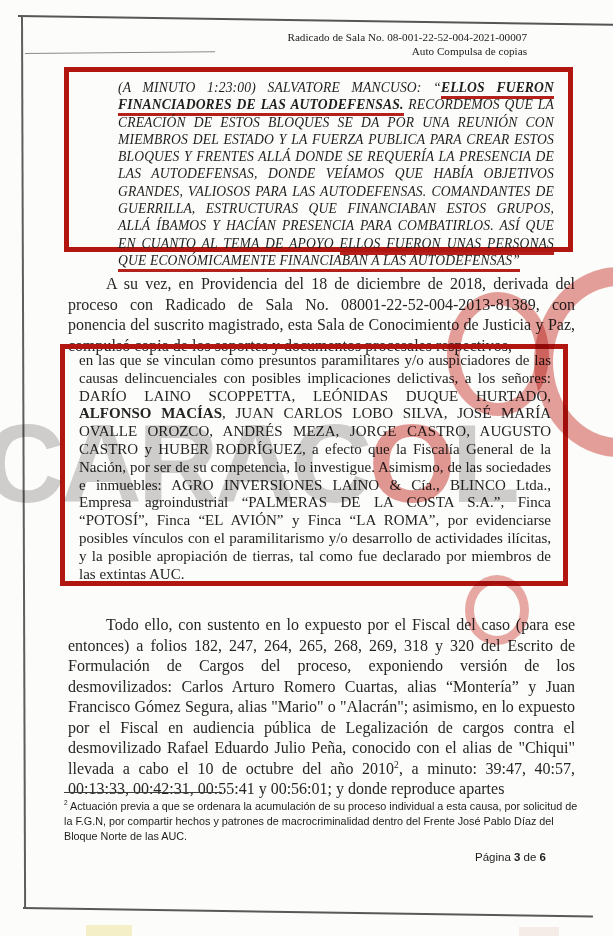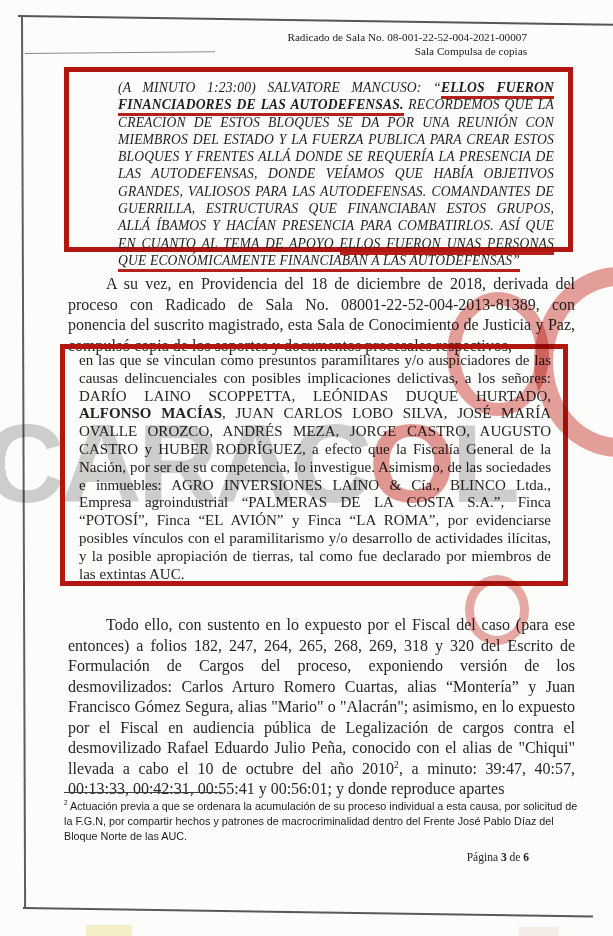--- a/index.html
+++ b/index.html
@@ -29,21 +29,21 @@
   .box2{left:60px;top:344px;width:508px;height:242px;padding:3px 12px 0 14px;}
   .box2 .bt{font-size:15px;line-height:17.8px;text-align:justify;color:#242424;}
   
   .para{position:absolute;left:68px;width:507px;font-size:16px;line-height:20.5px;text-align:justify;color:#262626;}
   .para-indent{text-indent:38px;}
   .p-intro{top:258px;}
   .p-final{top:599px;}
   
   .fnrule{position:absolute;left:64px;top:792px;width:158px;border-top:1.5px solid #3d3d3d;}
   .footnote{position:absolute;left:64px;top:799px;width:514px;font-family:"Liberation Sans", sans-serif;font-size:10.8px;line-height:15px;color:#1d1d1d;}
-  .pagenum{position:absolute;top:851px;right:84px;font-family:Liberation Serif, serif;font-size:11.5px;color:#1d1d1d;text-align:right;}
+  .pagenum{position:absolute;top:851px;right:67px;font-family:Liberation Sans, sans-serif;font-size:11.5px;color:#1d1d1d;text-align:right;}
   
   .bold{font-weight:700;}
   .redline{border-bottom:3px solid #b5201a;padding-bottom:1px;}
   .sup{vertical-align:super;font-size:.6em;line-height:0;}
   
   .wm{position:absolute;pointer-events:none;mix-blend-mode:multiply;font-family:"Liberation Sans", sans-serif;font-weight:700;white-space:nowrap;}
   .wm-word{opacity:.52;}
   .wm-caracol{left:-16px;top:408px;font-size:112px;line-height:112px;letter-spacing:-4px;}
   .wm-radio{left:108px;top:528px;font-size:45px;line-height:45px;letter-spacing:36px;}
   .gray{color:#a7a5a2;}
@@ -62,21 +62,21 @@
 
 <div class="canvas">
 
   <div class="edge edge-top"></div>
   <div class="edge edge-left"></div>
   <div class="edge edge-bottom"></div>
   <div class="edge edge-crease"></div>
 
   <div class="header">
     <div>Radicado de Sala No. 08-001-22-52-004-2021-00007</div>
-    <div>Sala Compulsa de copias</div>
+    <div>Auto Compulsa de copias</div>
   </div>
 
   <div class="redbox box1">
     <div class="qt"><span>(A MINUTO 1:23:00) SALVATORE MANCUSO: “</span><span class="bold redline">ELLOS FUERON FINANCIADORES DE LAS AUTODEFENSAS.</span><span> RECORDEMOS QUE LA CREACIÓN DE ESTOS BLOQUES SE DA POR UNA REUNIÓN CON MIEMBROS DEL ESTADO Y LA FUERZA PUBLICA PARA CREAR ESTOS BLOQUES Y FRENTES ALLÁ DONDE SE REQUERÍA LA PRESENCIA DE LAS AUTODEFENSAS, DONDE VEÍAMOS QUE HABÍA OBJETIVOS GRANDES, VALIOSOS PARA LAS AUTODEFENSAS. COMANDANTES DE GUERRILLA, ESTRUCTURAS QUE FINANCIABAN ESTOS GRUPOS, ALLÁ ÍBAMOS Y HACÍAN PRESENCIA PARA COMBATIRLOS. ASÍ QUE EN CUANTO AL TEMA DE APOYO </span><span class="redline">ELLOS FUERON UNAS PERSONAS QUE ECONÓMICAMENTE FINANCIABAN A LAS AUTODEFENSAS”</span></div>
   </div>
 
   <p class="para para-indent p-intro">A su vez, en Providencia del 18 de diciembre de 2018, derivada del proceso con Radicado de Sala No. 08001-22-52-004-2013-81389, con ponencia del suscrito magistrado, esta Sala de Conocimiento de Justicia y Paz, compulsó copia de los soportes y documentos procesales respectivos,</p>
 
   <div class="redbox box2">
     <div class="bt"><span>en las que se vinculan como presuntos paramilitares y/o auspiciadores de las causas delincuenciales con posibles implicaciones delictivas, a los señores: DARÍO LAINO SCOPPETTA, LEÓNIDAS DUQUE HURTADO, </span><span class="bold">ALFONSO MACÍAS</span><span>, JUAN CARLOS LOBO SILVA, JOSÉ MARÍA OVALLE OROZCO, ANDRÉS MEZA, JORGE CASTRO, AUGUSTO CASTRO y HUBER RODRÍGUEZ, a efecto que la Fiscalía General de la Nación, por ser de su competencia, lo investigue. Asimismo, de las sociedades e inmuebles: AGRO INVERSIONES LAINO &amp; Cía., BLINCO Ltda., Empresa agroindustrial “PALMERAS DE LA COSTA S.A.”, Finca “POTOSÍ”, Finca “EL AVIÓN” y Finca “LA ROMA”, por evidenciarse posibles vínculos con el paramilitarismo y/o desarrollo de actividades ilícitas, y la posible apropiación de tierras, tal como fue declarado por miembros de las extintas AUC.</span></div>

